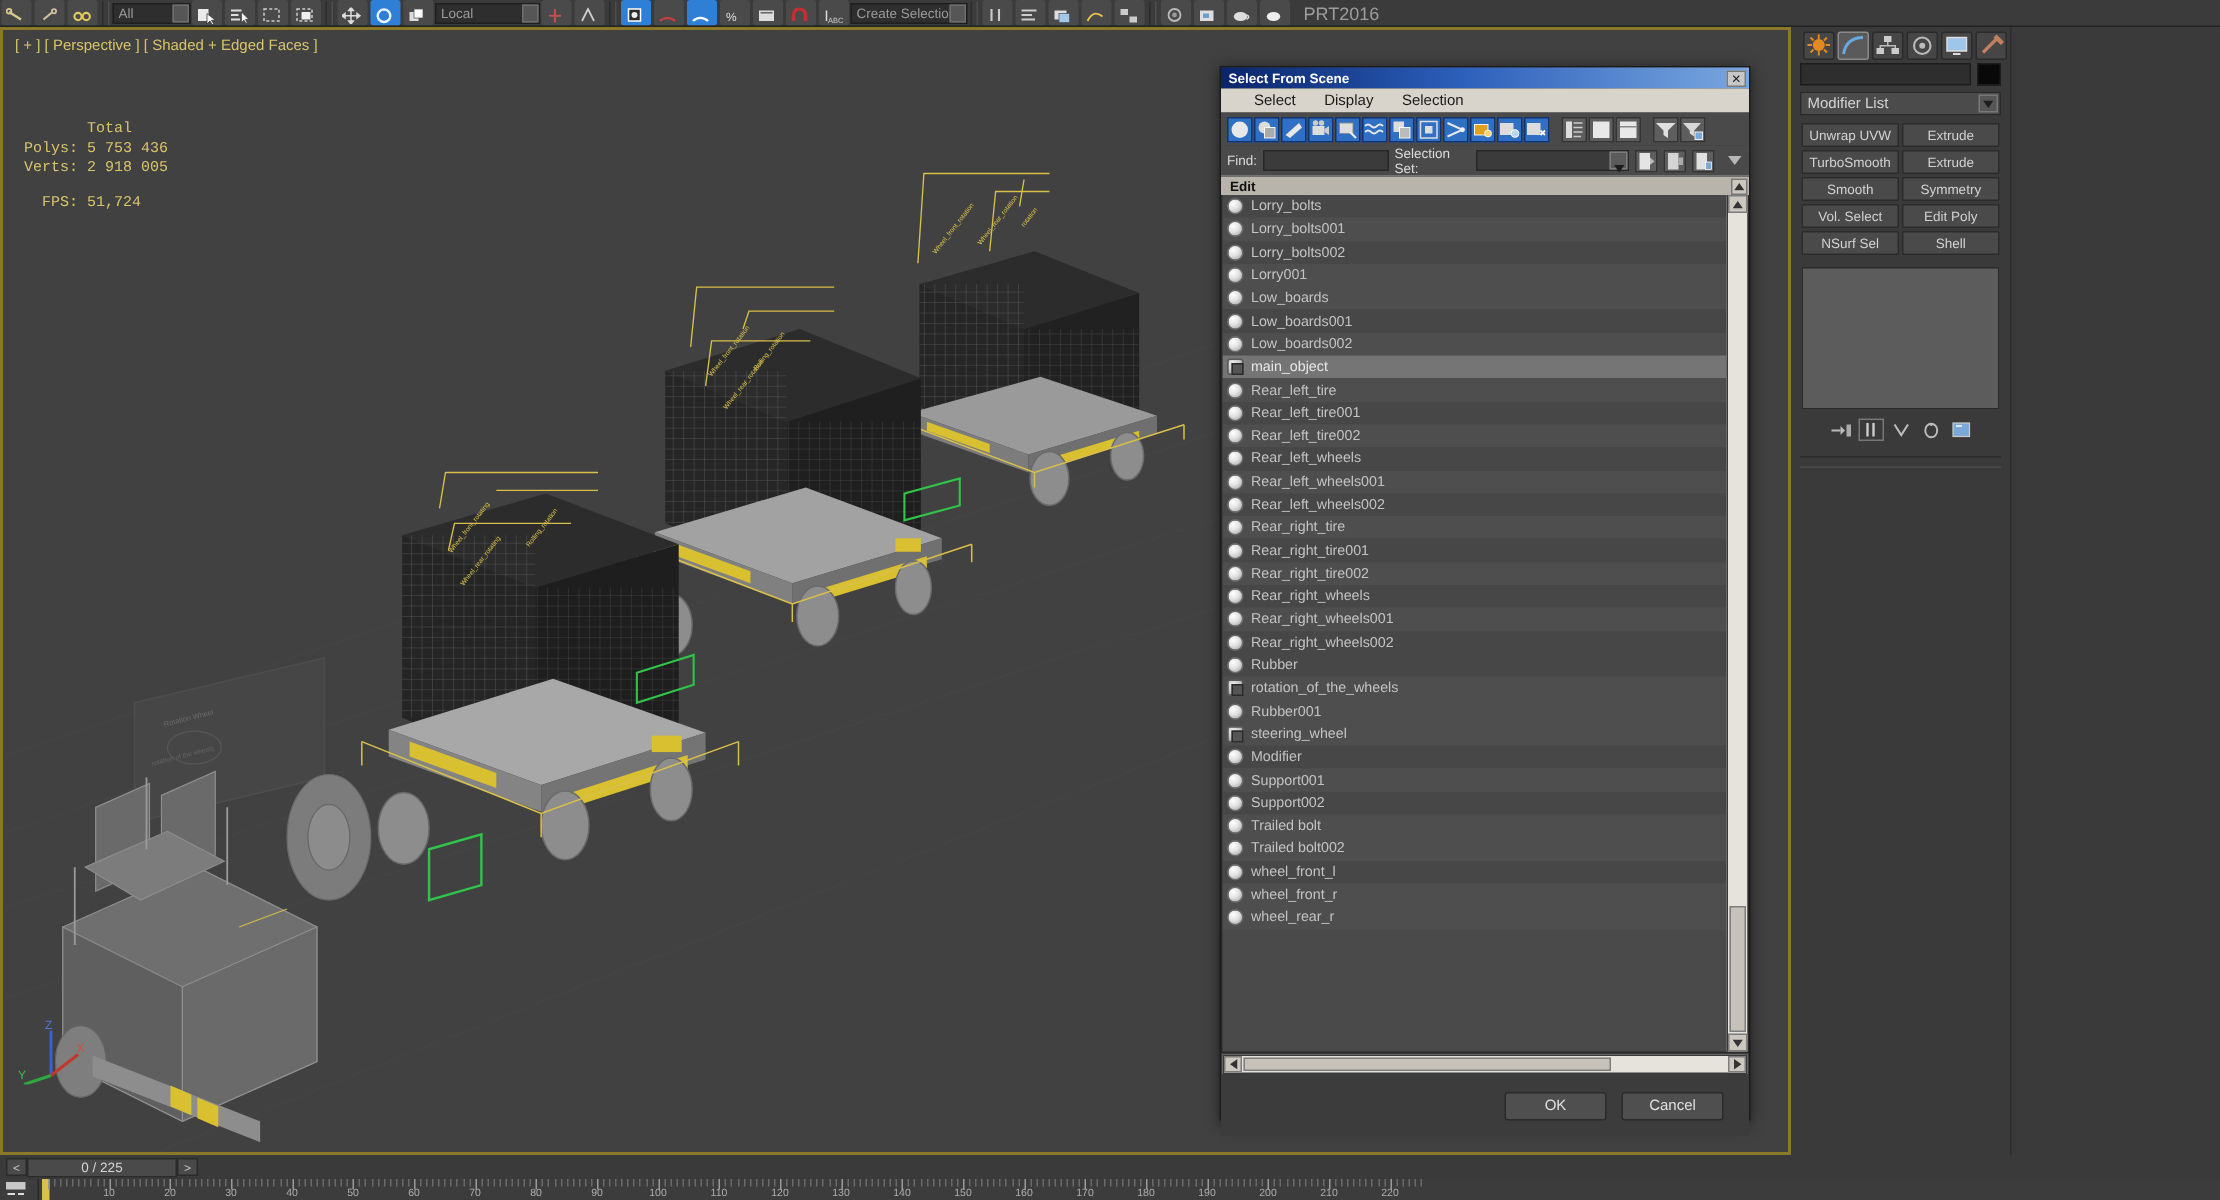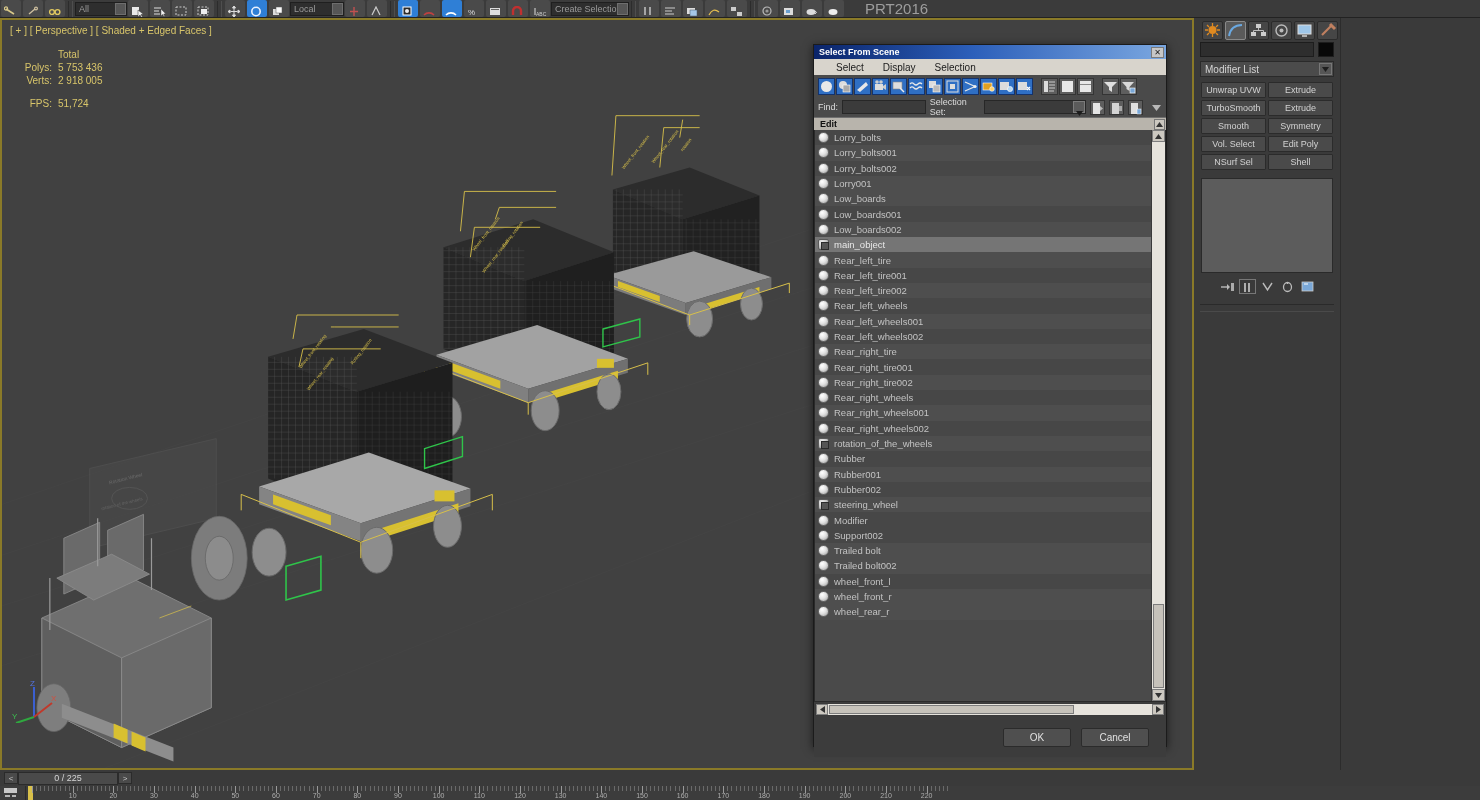--- a/index.html
+++ b/index.html
@@ -24,32 +24,32 @@
   }
   .tb-icon.sel { background: #2f7fd6; }
   .tb-icon .g { position: absolute; inset: 3px; }
   .tb-sep { width: 5px; height: 16px; border-left: 1px solid #2c2c2c; border-right: 1px solid #4e4e4e; flex: 0 0 auto; margin: 0 2px; }
   .tb-field {
     height: 14px; background: #2e2e2e; border: 1px solid #1f1f1f;
     color: #9a9a9a; font-size: 9px; line-height: 13px; padding-left: 3px;
     flex: 0 0 auto; position: relative;
   }
   .tb-field .ddb { position: absolute; right: 0; top: 0; width: 11px; height: 12px; background: #565656; border: 1px solid #6e6e6e; }
-  .tb-label { color: #9d9d9d; font-size: 15px; margin-left: 20px; flex: 0 0 auto; }
+  .tb-label { color: #9d9d9d; font-size: 12px; margin-left: 8px; flex: 0 0 auto; }
 
   
   #viewport {
     position: absolute; top: 18px; left: 0; width: 1194px; height: 752px;
     background: #414141; border: 2px solid #8a7a28; overflow: hidden;
   }
   #vp-label {
     position: absolute; top: 5px; left: 8px;
     color: #d8c56a; font-size: 10px; white-space: nowrap;
   }
-  #vp-stats { position: absolute; top: 28px; left: 14px; color: #d8c56a; font-size: 10px; }
+  #vp-stats { position: absolute; top: 60px; left: 14px; color: #d8c56a; font-size: 10px; font-family: Liberation Mono, monospace; }
   #vp-stats table { border-collapse: collapse; }
   #vp-stats td { padding: 1px 6px 1px 0; font-size: 10px; color: #d8c56a; white-space: nowrap; }
   #vp-stats td.lab { text-align: right; width: 42px; }
   .gizmo { position: absolute; left: 10px; bottom: 45px; width: 46px; height: 46px; }
 
   
   .scene { position: absolute; inset: 0; }
 
   
   #cmdpanel {
@@ -246,21 +246,21 @@
             <circle cx="6" cy="5.5" r="4.2" fill="none" stroke="#eaf2ff" stroke-width="1.6"></circle>
           </svg></div>
       </div>
     <div class="tb-icon">
         <div class="g">
       <svg width="14" height="11" viewBox="0 0 14 11">
             <rect x="1" y="3" width="6" height="6" fill="#dcdcdc"></rect>
             <rect x="4" y="1" width="6" height="6" fill="#fafafa" stroke="#555" stroke-width=".5"></rect>
           </svg></div>
       </div>
-    <div class="tb-field" style="width:54px">
+    <div class="tb-field" style="width:70px">
       <span>Local</span>
       <div class="ddb"></div>
     </div>
     <div class="tb-icon">
         <div class="g">
       <svg width="14" height="11" viewBox="0 0 14 11">
             <path d="M6 1v9M2 5.5h8" stroke="#c05050" stroke-width="1.4"></path>
           </svg></div>
       </div>
     <div class="tb-icon">
@@ -1222,55 +1222,55 @@
               <span class="ball"></span>
             </span>
             <span class="nm">Rear_right_wheels001</span>
           </div>
           <div class="lrow odd">
             <span class="ic">
               <span class="ball"></span>
             </span>
             <span class="nm">Rear_right_wheels002</span>
           </div>
+          <div class="lrow odd">
+            <span class="ic">
+              <span class="ball"></span>
+            </span>
+            <span class="nm">Rubber</span>
+          </div>
           <div class="lrow even">
             <span class="ic">
               <span class="helper"></span>
             </span>
             <span class="nm">rotation_of_the_wheels</span>
           </div>
+          <div class="lrow even">
+            <span class="ic">
+              <span class="ball"></span>
+            </span>
+            <span class="nm">Rubber001</span>
+          </div>
+          <div class="lrow even">
+            <span class="ic">
+              <span class="helper"></span>
+            </span>
+            <span class="nm">steering_wheel</span>
+          </div>
           <div class="lrow odd">
             <span class="ic">
               <span class="ball"></span>
             </span>
-            <span class="nm">Rubber</span>
-          </div>
-          <div class="lrow even">
-            <span class="ic">
-              <span class="ball"></span>
-            </span>
-            <span class="nm">Rubber001</span>
-          </div>
-          <div class="lrow odd">
-            <span class="ic">
-              <span class="ball"></span>
-            </span>
-            <span class="nm">Rubber002</span>
-          </div>
-          <div class="lrow even">
-            <span class="ic">
-              <span class="helper"></span>
-            </span>
-            <span class="nm">steering_wheel</span>
-          </div>
-          <div class="lrow odd">
-            <span class="ic">
-              <span class="ball"></span>
-            </span>
             <span class="nm">Modifier</span>
+          </div>
+          <div class="lrow even">
+            <span class="ic">
+              <span class="ball"></span>
+            </span>
+            <span class="nm">Support001</span>
           </div>
           <div class="lrow odd">
             <span class="ic">
               <span class="ball"></span>
             </span>
             <span class="nm">Support002</span>
           </div>
           <div class="lrow even">
             <span class="ic">
               <span class="ball"></span>

